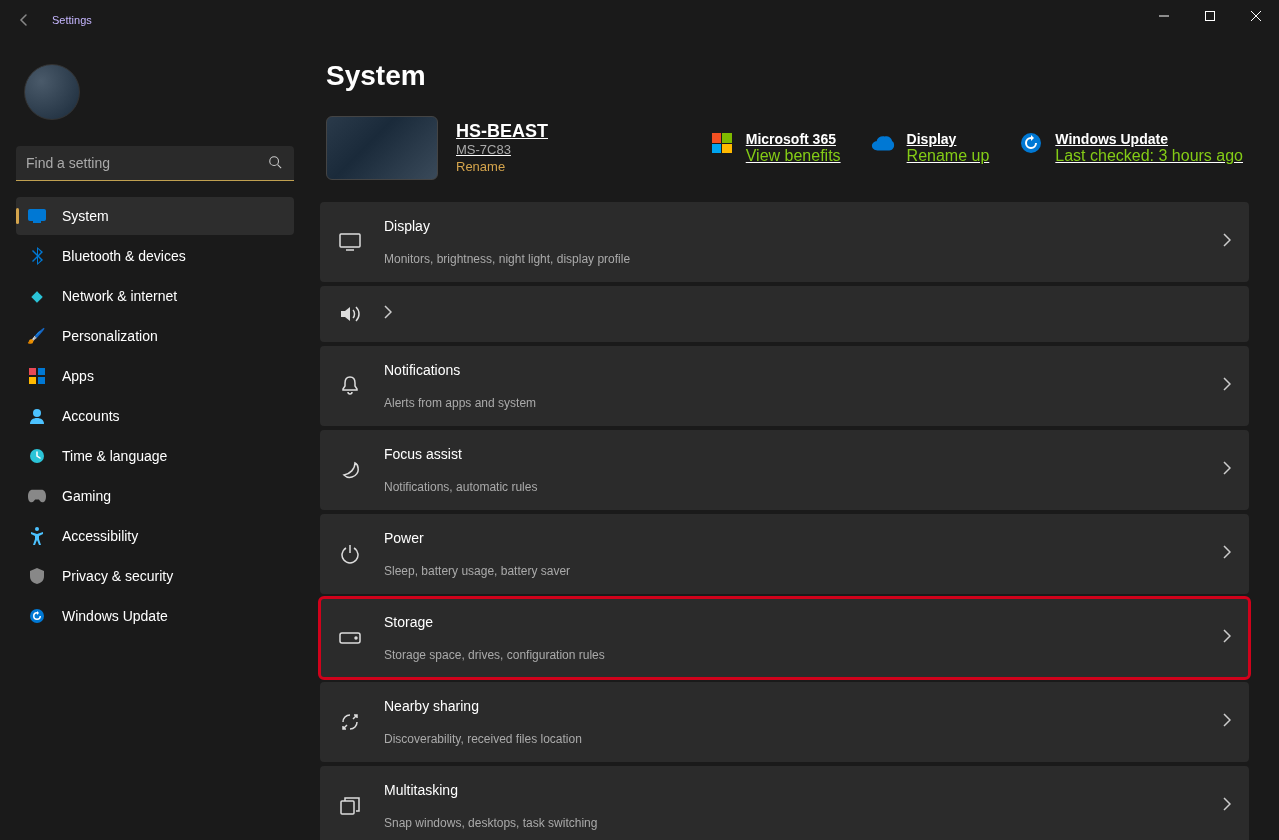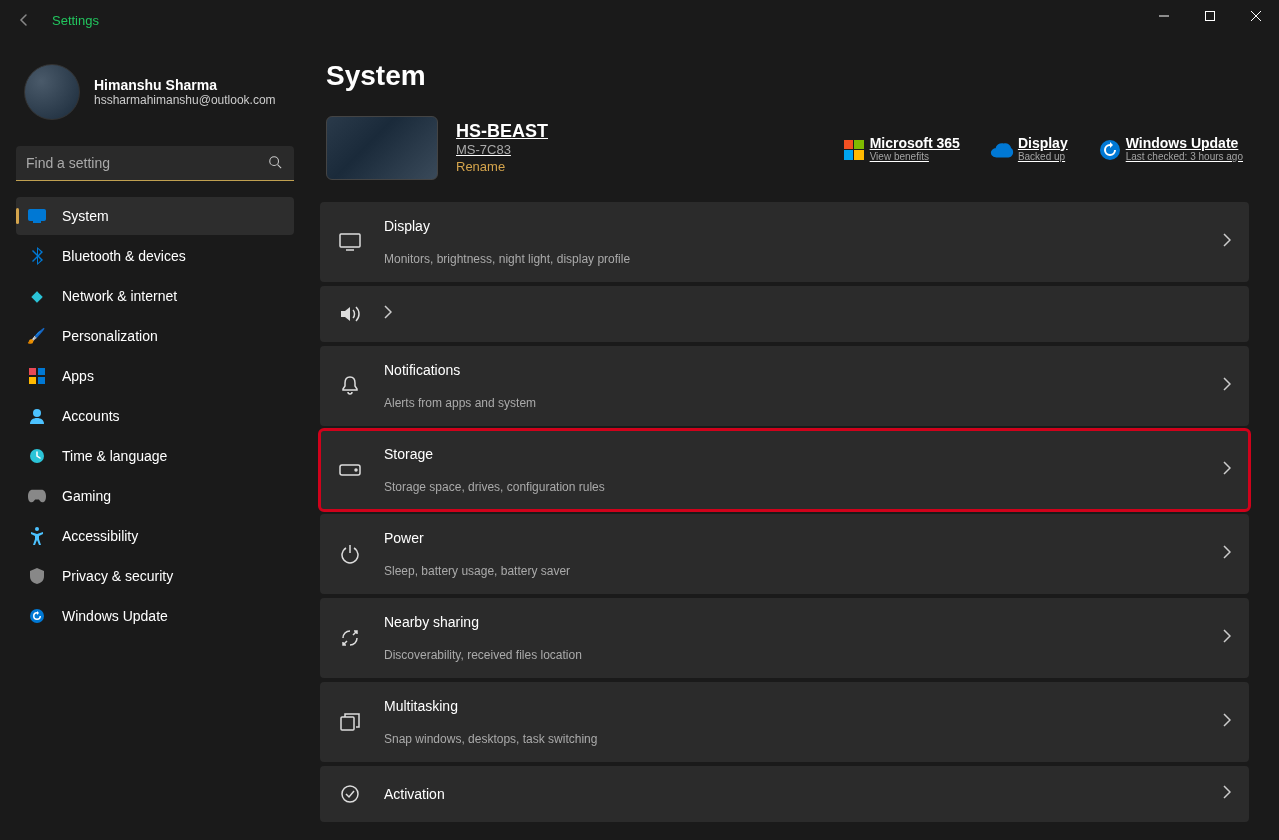--- a/index.html
+++ b/index.html
@@ -1,20 +1,20 @@
 <!DOCTYPE html>
 <html><head>
 <meta charset="utf-8">
 <style>
 * { margin: 0; padding: 0; box-sizing: border-box; font-family: 'Segoe UI', sans-serif; }
 body { background: #1a1a1a; color: #fff; width: 1279px; height: 840px; overflow: hidden; position: relative; }
 
 .titlebar { height: 40px; display: flex; align-items: center; padding: 0 8px; }
 .back-btn { width: 32px; height: 32px; display: flex; align-items: center; justify-content: center; color: #888; cursor: pointer; }
-.titlebar-title { color: #22c55e; font-size: 13px; margin-left: 12px; }
+.titlebar-title { color: #c4b5fd; font-size: 11px; margin-left: 12px; }
 .window-controls { position: absolute; top: 0; right: 0; display: flex; }
 .window-btn { width: 46px; height: 32px; display: flex; align-items: center; justify-content: center; color: #fff; cursor: pointer; }
 
 .app-body { display: flex; height: calc(100% - 40px); }
 
 .sidebar { width: 310px; padding: 10px 16px; }
 .user-profile { display: flex; align-items: center; gap: 14px; padding: 14px 8px 18px 8px; }
 .avatar { width: 56px; height: 56px; border-radius: 50%; background: radial-gradient(circle at 30% 30%, #4a5a6a, #1a2a3a); border: 1px solid #333; }
 .user-name { font-size: 14px; font-weight: 600; }
 .user-email { font-size: 12px; color: #ccc; }
@@ -38,24 +38,24 @@
 .page-title { font-size: 28px; font-weight: 600; margin-bottom: 22px; padding-left: 6px; }
 
 .header-card { display: flex; align-items: center; gap: 18px; padding: 2px 6px 22px 6px; text-decoration: underline; }
 .device-thumb { width: 112px; height: 64px; border-radius: 6px; border: 1px solid #444; background: linear-gradient(135deg, #2a3a4a, #1a2a3a 40%, #3a4a5a); }
 .device-info { flex: 0 0 auto; min-width: 220px; }
 .device-name { font-size: 18px; font-weight: 600; }
 .device-model { font-size: 13px; color: #aaa; }
 .device-rename { color: #d4a44c; font-size: 13px; cursor: pointer; display: inline-block; margin-top: 2px; }
 
 .header-tiles { display: flex; gap: 30px; margin-left: auto; }
-.tile { display: flex; align-items: flex-end; gap: 4px; cursor: pointer; }
+.tile { display: flex; align-items: flex-start; gap: 12px; cursor: pointer; }
 .tile-icon { width: 24px; height: 24px; display: flex; align-items: center; justify-content: center; }
 .tile-title { font-size: 14px; font-weight: 600; }
-.tile-sub { font-size: 10px; color: #a3a3a3; }
+.tile-sub { font-size: 16px; color: #84cc16; }
 
 .settings-list { display: flex; flex-direction: column; gap: 4px; }
 .setting-item { display: flex; align-items: center; gap: 22px; padding: 16px 18px; background: #2b2b2b; border-radius: 4px; cursor: pointer; }
 .setting-item.highlighted { outline: 3px solid #d0021b; outline-offset: -1px; }
 .setting-icon { width: 24px; height: 24px; display: flex; align-items: center; justify-content: center; color: #ddd; }
 .setting-text { flex: 1; }
 .setting-title { font-size: 14px; }
 .setting-desc { font-size: 12px; color: #aaa; margin-top: 18px; }
 .chevron { color: #ccc; }
 
@@ -91,24 +91,20 @@
           <path d="M0 0l10 10M10 0L0 10" stroke="currentColor"></path>
         </svg>
       </div>
   </div>
 </div>
 
 <div class="app-body">
   <div class="sidebar">
     <div class="user-profile">
       <div class="avatar"></div>
-      <div>
-        <div class="user-name">Himanshu Sharma</div>
-        <div class="user-email">hssharmahimanshu@outlook.com</div>
-      </div>
     </div>
     <div class="search-box">
       <input class="search-input" placeholder="Find a setting" style="">
       <span class="search-icon">
         <svg width="14" height="14" viewBox="0 0 16 16" fill="none">
             <circle cx="7" cy="7" r="5" stroke="currentColor" stroke-width="1.2"></circle>
             <path d="M11 11l4 4" stroke="currentColor" stroke-width="1.2"></path>
           </svg>
       </span>
     </div>
@@ -235,21 +231,21 @@
           </div>
         </div>
         <div class="tile">
           <div class="tile-icon">
             <svg width="26" height="18" viewBox="0 0 26 18">
                 <path d="M7 17c-3 0-6-2-6-5s3-5 5-5c1-4 5-6 9-5 3-1 7 1 8 5 2 1 2 3 2 5s-2 5-5 5H7z" fill="#0078d4"></path>
               </svg>
           </div>
           <div>
             <div class="tile-title">Display</div>
-            <div class="tile-sub">Backed up</div>
+            <div class="tile-sub">Rename up</div>
           </div>
         </div>
         <div class="tile">
           <div class="tile-icon">
             <svg width="22" height="22" viewBox="0 0 22 22">
                 <circle cx="11" cy="11" r="10" fill="#0078d4"></circle>
                 <path d="M11 5a6 6 0 1 0 6 6h-2a4 4 0 1 1-4-4V5z" fill="#fff"></path>
                 <path d="M11 3l3 3-3 3V3z" fill="#fff"></path>
               </svg>
           </div>
@@ -295,51 +291,65 @@
             </svg>
           </div>
           <div class="setting-text">
             <div class="setting-title">Notifications</div>
             <div class="setting-desc">Alerts from apps and system</div>
           </div>
           <div class="chevron"><svg width="8" height="14" viewBox="0 0 8 14">
               <path d="M1 1l6 6-6 6" stroke="currentColor" fill="none" stroke-width="1.5"></path>
             </svg></div>
         </div>
+        <div class="setting-item">
+          <div class="setting-icon">
+            <svg width="18" height="18" viewBox="0 0 18 18" stroke="currentColor" fill="none" stroke-width="1.5">
+              <path d="M14 2c0 6-5 11-11 12 2 2 5 3 8 2 4-1 7-5 6-9 0-2-1-4-3-5z"></path>
+            </svg>
+          </div>
+          <div class="setting-text">
+            <div class="setting-title">Focus assist</div>
+            <div class="setting-desc">Notifications, automatic rules</div>
+          </div>
+          <div class="chevron"><svg width="8" height="14" viewBox="0 0 8 14">
+              <path d="M1 1l6 6-6 6" stroke="currentColor" fill="none" stroke-width="1.5"></path>
+            </svg></div>
+        </div>
+        <div class="setting-item">
+          <div class="setting-icon">
+            <svg width="18" height="20" viewBox="0 0 18 20" stroke="currentColor" fill="none" stroke-width="1.5">
+              <path d="M9 1v8M5 4a8 8 0 1 0 8 0"></path>
+            </svg>
+          </div>
+          <div class="setting-text">
+            <div class="setting-title">Power</div>
+            <div class="setting-desc">Sleep, battery usage, battery saver</div>
+          </div>
+          <div class="chevron"><svg width="8" height="14" viewBox="0 0 8 14">
+              <path d="M1 1l6 6-6 6" stroke="currentColor" fill="none" stroke-width="1.5"></path>
+            </svg></div>
+        </div>
         <div class="setting-item highlighted">
           <div class="setting-icon">
             <svg width="22" height="12" viewBox="0 0 22 12" stroke="currentColor" fill="none" stroke-width="1.5">
               <rect x="1" y="1" width="20" height="10" rx="2"></rect>
               <circle cx="17" cy="6" r="1" fill="currentColor"></circle>
             </svg>
           </div>
           <div class="setting-text">
             <div class="setting-title">Storage</div>
             <div class="setting-desc">Storage space, drives, configuration rules</div>
           </div>
           <div class="chevron"><svg width="8" height="14" viewBox="0 0 8 14">
               <path d="M1 1l6 6-6 6" stroke="currentColor" fill="none" stroke-width="1.5"></path>
             </svg></div>
         </div>
         <div class="setting-item">
           <div class="setting-icon">
-            <svg width="18" height="20" viewBox="0 0 18 20" stroke="currentColor" fill="none" stroke-width="1.5">
-              <path d="M9 1v8M5 4a8 8 0 1 0 8 0"></path>
-            </svg>
-          </div>
-          <div class="setting-text">
-            <div class="setting-title">Power</div>
-            <div class="setting-desc">Sleep, battery usage, battery saver</div>
-          </div>
-          <div class="chevron"><svg width="8" height="14" viewBox="0 0 8 14">
-              <path d="M1 1l6 6-6 6" stroke="currentColor" fill="none" stroke-width="1.5"></path>
-            </svg></div>
-        </div>
-        <div class="setting-item">
-          <div class="setting-icon">
             <svg width="20" height="20" viewBox="0 0 20 20" stroke="currentColor" fill="none" stroke-width="1.5">
               <path d="M3 10c0-4 3-7 7-7M17 10c0 4-3 7-7 7M13 7l4-4M7 13l-4 4M14 3h3v3M6 17H3v-3"></path>
             </svg>
           </div>
           <div class="setting-text">
             <div class="setting-title">Nearby sharing</div>
             <div class="setting-desc">Discoverability, received files location</div>
           </div>
           <div class="chevron"><svg width="8" height="14" viewBox="0 0 8 14">
               <path d="M1 1l6 6-6 6" stroke="currentColor" fill="none" stroke-width="1.5"></path>

